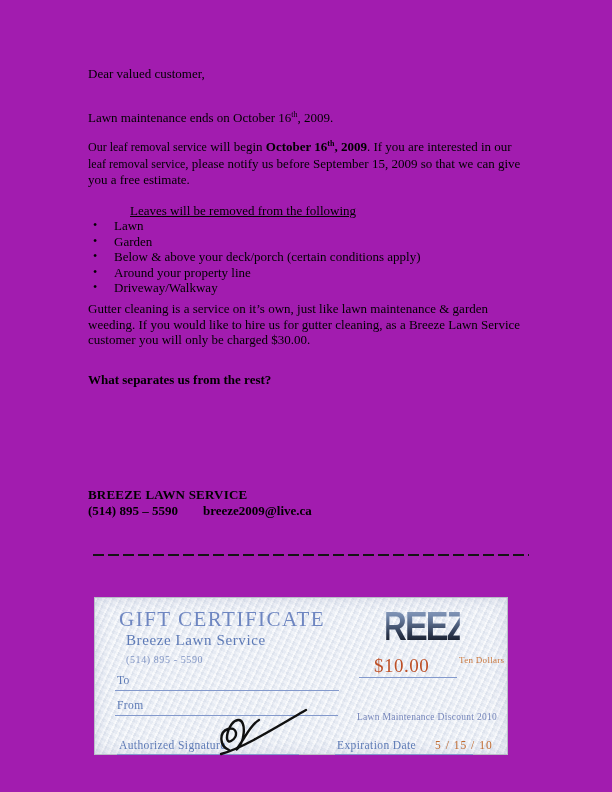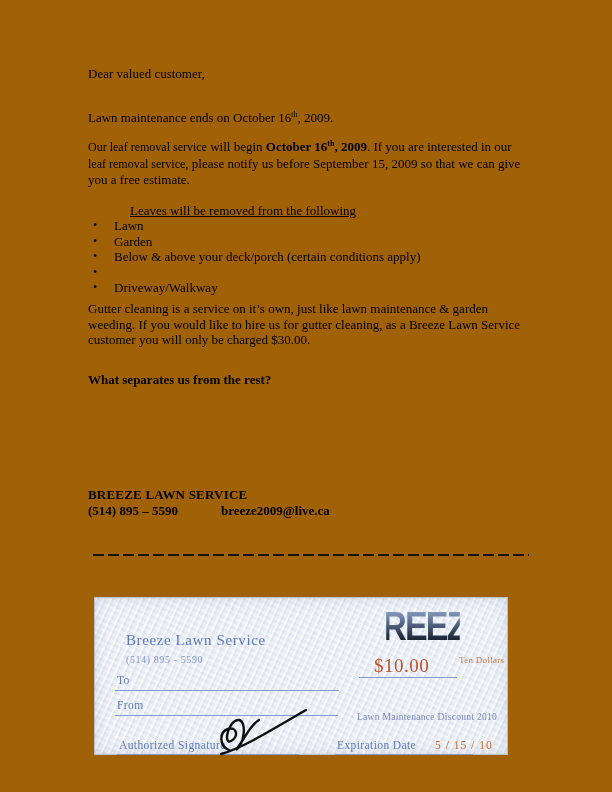--- a/index.html
+++ b/index.html
@@ -2,35 +2,35 @@
 <html><head>
 <meta charset="utf-8">
 <style>
   * { margin: 0; padding: 0; box-sizing: border-box; }
   html, body { background: #888; }
   .page {
     position: relative;
     width: 612px;
     height: 792px;
     margin: 0 auto;
-    background: #a16207;
+    background: #a21caf;
     font-family: "Liberation Serif", serif;
     color: #000;
     overflow: hidden;
   }
   .block { position: absolute; left: 88px; width: 440px; font-size: 13px; line-height: 15.5px; }
   .lg { font-size: 12px; line-height: 15.5px; }
   sup { font-size: 8px; vertical-align: super; line-height: 0; }
   .bold { font-weight: bold; }
   .underline { text-decoration: underline; margin-left: 42px; }
   .bullet-row { display: flex; }
   .bullet-glyph { width: 10px; margin-left: 5px; margin-right: 11px; font-size: 12px; }
   .sig-company { font-weight: bold; font-size: 13px; letter-spacing: .2px; }
   .sig-contact { font-weight: bold; font-size: 13px; }
-  .sig-email { margin-left: 43px; }
+  .sig-email { margin-left: 25px; }
   .cut-line {
     position: absolute; left: 93px; top: 554px; width: 436px; height: 2px;
     background: repeating-linear-gradient(90deg, #141414 0 11px, transparent 11px 15px);
   }
   
   .cert {
     position: absolute; left: 94px; top: 597px; width: 414px; height: 158px;
     background-color: #e9edf4;
     background-image:
       repeating-linear-gradient(115deg, rgba(255,255,255,.55) 0 2px, rgba(202,210,226,.25) 2px 4px, rgba(236,240,247,.3) 4px 7px),
@@ -106,40 +106,42 @@
     <div class="bullet-row">
         <span class="bullet-glyph">•</span>
         <span>Garden</span>
       </div>
     <div class="bullet-row">
         <span class="bullet-glyph">•</span>
         <span>Below &amp; above your deck/porch (certain conditions apply)</span>
       </div>
     <div class="bullet-row">
         <span class="bullet-glyph">•</span>
+        <span>Around your property line</span>
       </div>
     <div class="bullet-row">
         <span class="bullet-glyph">•</span>
         <span>Driveway/Walkway</span>
       </div>
   </div>
 
   <div class="block" style="top:301px">Gutter cleaning is a service on it’s own, just like lawn maintenance &amp; garden weeding. If you would like to hire us for gutter cleaning, as a Breeze Lawn Service customer you will only be charged $30.00.</div>
 
   <div class="block bold" style="top:372px">What separates us from the rest?</div>
 
 
   <div class="block" style="top:487px">
     <div class="sig-company">BREEZE LAWN SERVICE</div>
     <div class="sig-contact"><span>(514) 895 – 5590</span><span class="sig-email">breeze2009@live.ca</span></div>
   </div>
 
   <div class="cut-line"></div>
 
   <div class="cert">
+    <div class="cert-title">GIFT CERTIFICATE</div>
     <div class="cert-company">Breeze Lawn Service</div>
     <div class="cert-phone">(514) 895 - 5590</div>
 
     <div class="breeze-logo">BREEZE</div>
 
     <div class="cert-amount">$10.00</div>
     <div class="cert-amount-words">Ten Dollars</div>
     <div class="amount-underline"></div>
     <div class="cert-discount">Lawn Maintenance Discount 2010</div>
 

